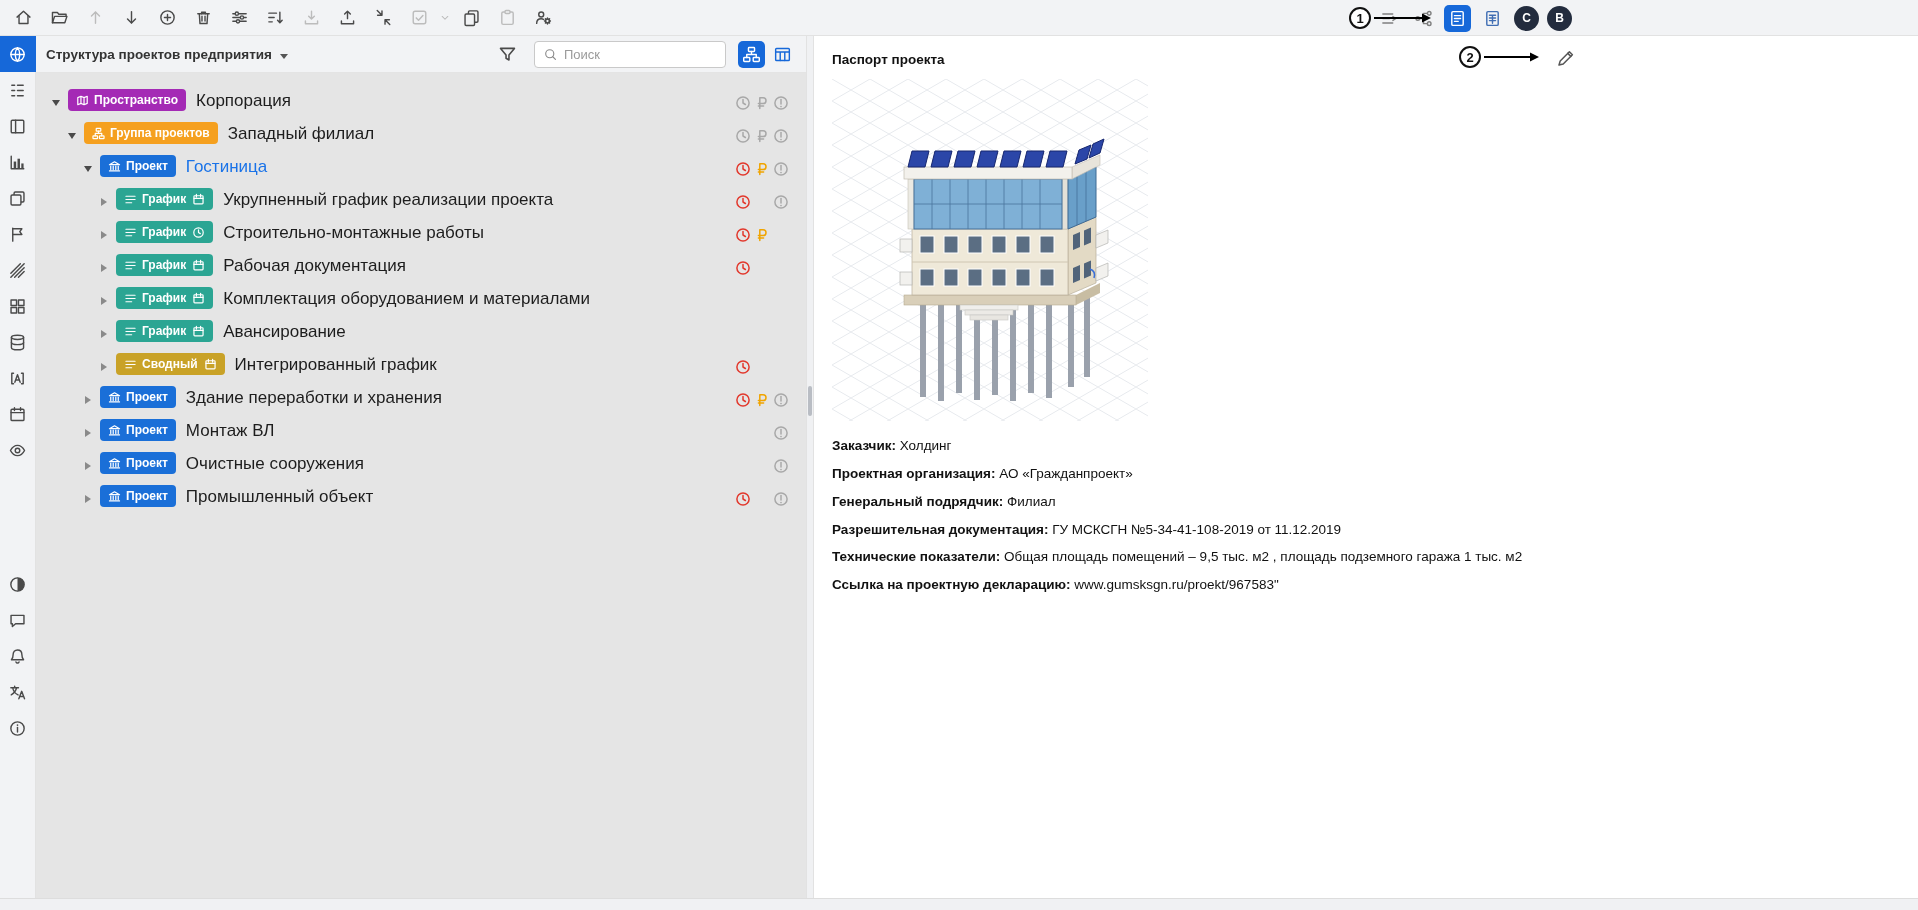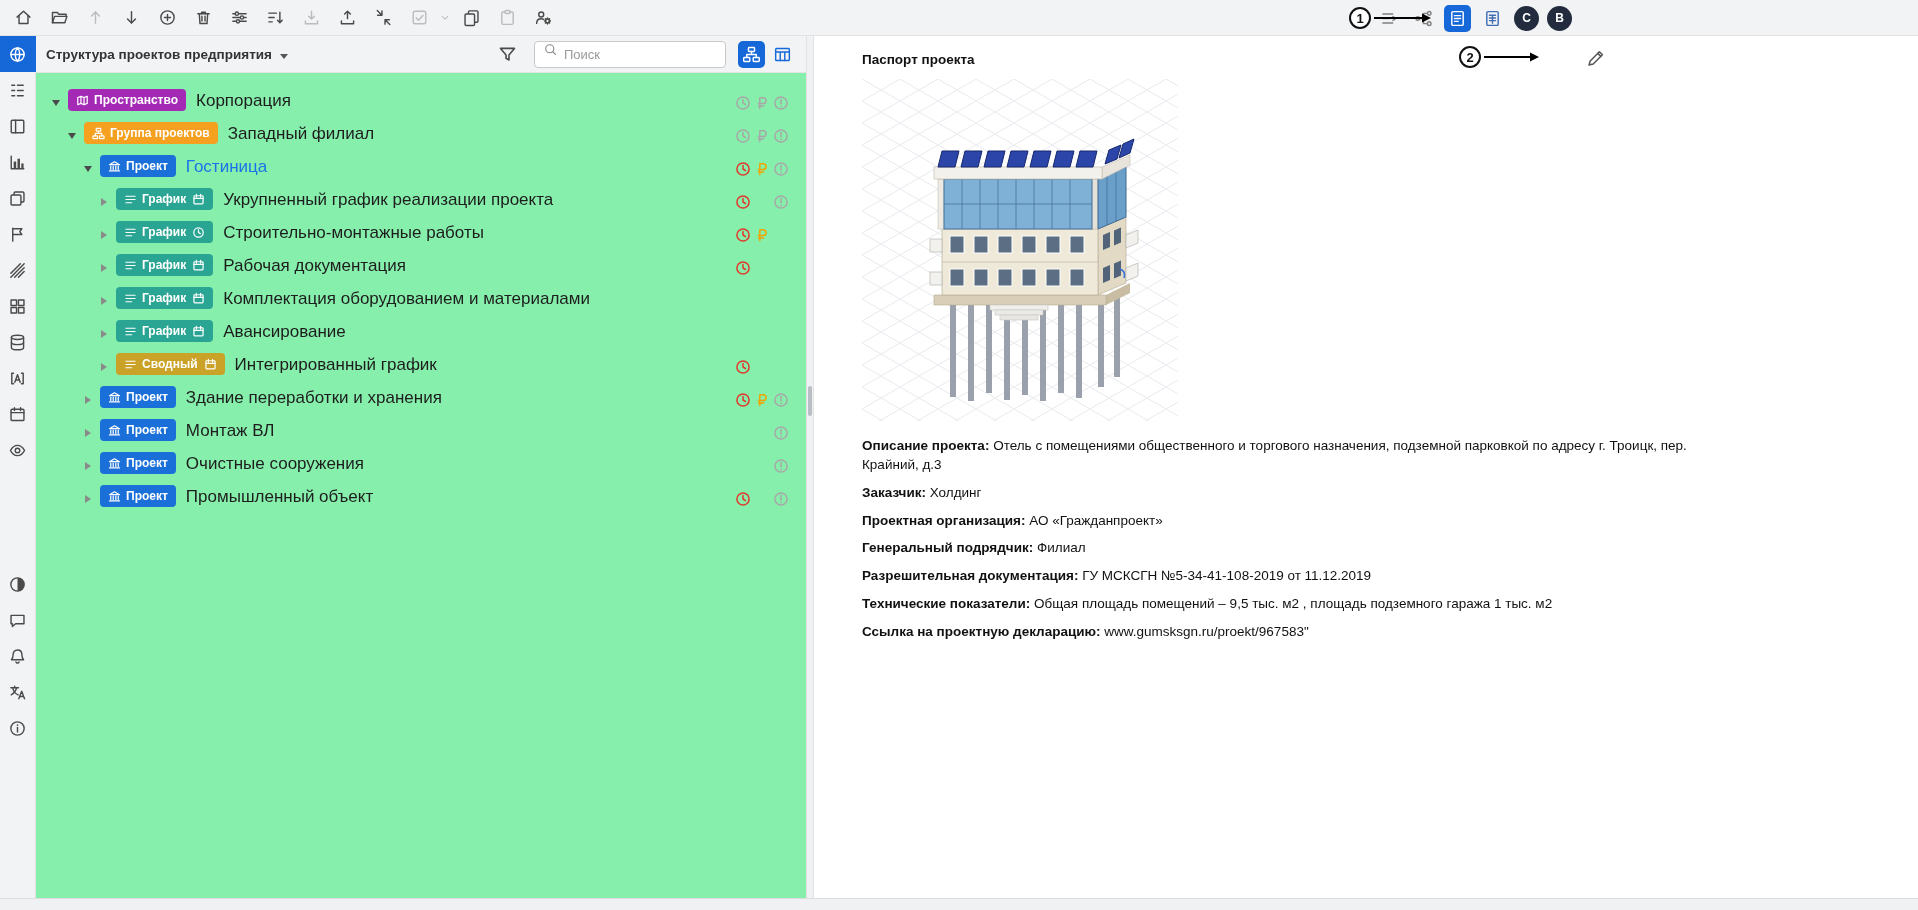--- a/index.html
+++ b/index.html
@@ -29,30 +29,30 @@
 .rail{position:absolute;left:0;top:36px;width:36px;height:862px;background:#f2f3f5;
   border-right:1px solid #e2e2e2;display:flex;flex-direction:column;align-items:center}
 .rail-group{display:flex;flex-direction:column}
 .rail-gap{height:98px}
 .rail-btn{width:36px;height:36px;border:none;background:transparent;color:#4a4a4a;
   display:flex;align-items:center;justify-content:center;cursor:pointer;padding:0}
 .rail-btn.active{background:var(--c-accent);color:#fff}
 .rail-btn svg{width:19px;height:19px}
 
 
-.treepanel{position:absolute;left:36px;top:36px;width:770px;height:862px;background:#86efac;overflow:hidden}
+.treepanel{position:absolute;left:36px;top:36px;width:770px;height:862px;background:#e5e5e5;overflow:hidden}
 .tree-header{height:37px;background:#f2f3f5;border-bottom:1px solid #e4e4e4;display:flex;
   align-items:center;padding:0 10px}
 .tree-title-wrap{display:flex;align-items:center;gap:8px;cursor:pointer}
 .tree-title{font-size:13.5px;font-weight:bold;color:#333;white-space:nowrap}
 .caret::before{content:"";display:inline-block;border-left:4.5px solid transparent;
   border-right:4.5px solid transparent;border-top:5.5px solid #555}
 .funnel{margin-left:auto;color:#4a4a4a;display:flex;cursor:pointer}
 .funnel svg{width:21px;height:21px}
-.searchbox{display:flex;width:192px;height:27px;background:#fff;
+.searchbox{display:flex;align-items:center;width:192px;height:27px;background:#fff;
   border:1px solid #c9c9c9;border-radius:4px;padding:0 8px;gap:6px;margin:0 8px 0 16px}
 .sicon{color:#8a8a8a;display:flex}
 .sicon svg{width:15px;height:15px}
 .sinput{border:none;outline:none;flex:1;min-width:0;font-size:13px;font-family:inherit;color:#333;background:transparent}
 .sinput::placeholder{color:#9a9a9a}
 .hdr-btn{width:27px;height:27px;border:none;border-radius:5px;background:transparent;
   display:flex;align-items:center;justify-content:center;cursor:pointer;margin-left:4px;padding:0}
 .hdr-btn.active{background:var(--c-accent);color:#fff}
 .hdr-btn.plain{color:var(--c-accent)}
 .hdr-btn svg{width:19px;height:19px}
@@ -83,21 +83,21 @@
 .islot.red{color:var(--c-red)}
 .islot.yellow{color:var(--c-yellow)}
 .islot.gray{color:var(--c-gray)}
 
 
 .splitter{position:absolute;left:806px;top:36px;width:8px;height:862px;background:#f0f1f3;
   border-left:1px solid #e2e2e2;border-right:1px solid #e2e2e2;cursor:col-resize}
 .grip{position:absolute;left:1px;top:350px;width:4px;height:30px;border-radius:2px;background:#b9bdc4}
 
 
-.rightpanel{position:absolute;left:856px;top:36px;width:909px;height:862px;background:#fff;
+.rightpanel{position:absolute;left:826px;top:36px;width:909px;height:862px;background:#fff;
   padding:14px 18px 0 6px}
 .ptitle{font-size:13.5px;font-weight:bold;color:#111;line-height:1.55}
 .bimg{margin-top:8px;width:316px;height:342px}
 .pfields{margin-top:16px;max-width:910px}
 .pfield{font-size:13.5px;color:#111;line-height:1.4;margin-bottom:9px}
 .pfield b{font-weight:bold}
 .edit-btn{position:absolute;left:726px;top:8px;width:28px;height:28px;border:none;background:transparent;
   color:#555;display:flex;align-items:center;justify-content:center;cursor:pointer;padding:0}
 .edit-btn svg{width:20px;height:20px}
 
@@ -864,21 +864,20 @@
             <polygon points="191,88 208,88 212,72 195,72"></polygon>
           <polygon points="214,88 231,88 235,72 218,72"></polygon>
           <polygon points="243,85 255,80 259,66 247,71"></polygon>
             <polygon points="257,79 268,74 272,60 261,65"></polygon>
         </g>
         <path d="M258 190 q6 2 4 9" stroke="#3a6fd8" stroke-width="1.5" fill="none"></path>
       </svg>
     </div>
 
     <div class="pfields">
-        <p class="pfield"><b>Описание проекта: </b><span>Отель с помещениями общественного и торгового назначения, подземной парковкой по адресу г. Троицк, пер. Крайний, д.3</span></p>
         <p class="pfield"><b>Заказчик: </b><span>Холдинг</span></p>
         <p class="pfield"><b>Проектная организация: </b><span>АО «Гражданпроект»</span></p>
         <p class="pfield"><b>Генеральный подрядчик: </b><span>Филиал</span></p>
         <p class="pfield"><b>Разрешительная документация: </b><span>ГУ МСКСГН №5-34-41-108-2019 от 11.12.2019</span></p>
         <p class="pfield"><b>Технические показатели: </b><span>Общая площадь помещений – 9,5 тыс. м2 , площадь подземного гаража 1 тыс. м2</span></p>
         <p class="pfield"><b>Ссылка на проектную декларацию: </b><span>www.gumsksgn.ru/proekt/967583"</span></p>
       </div>
 
     <button class="edit-btn">
         <svg viewBox="0 0 20 20" fill="none" stroke="currentColor" stroke-width="1.5" stroke-linecap="round" stroke-linejoin="round">

